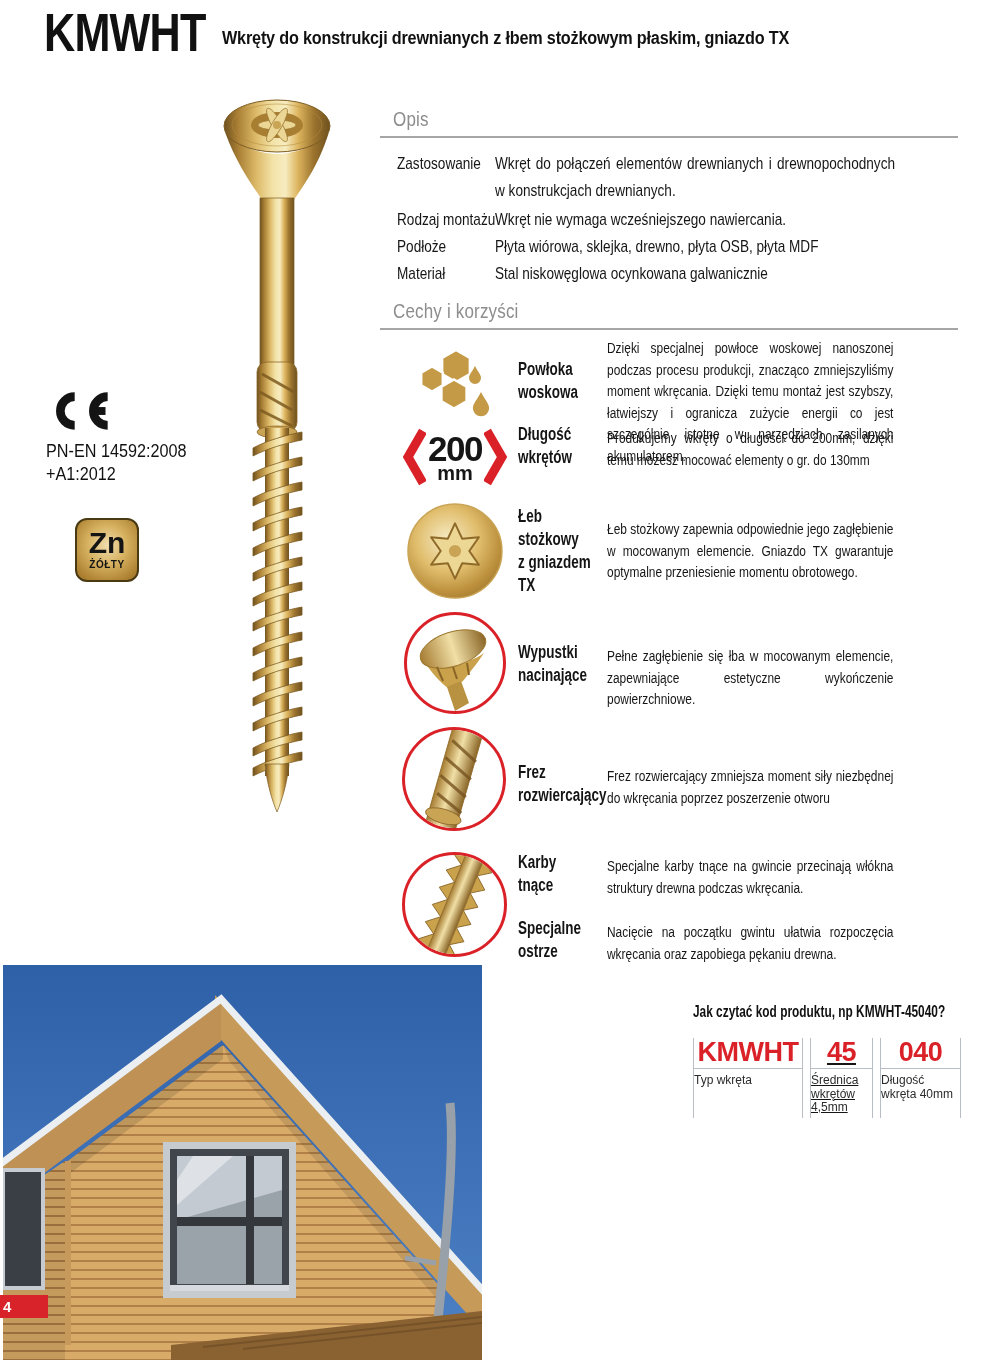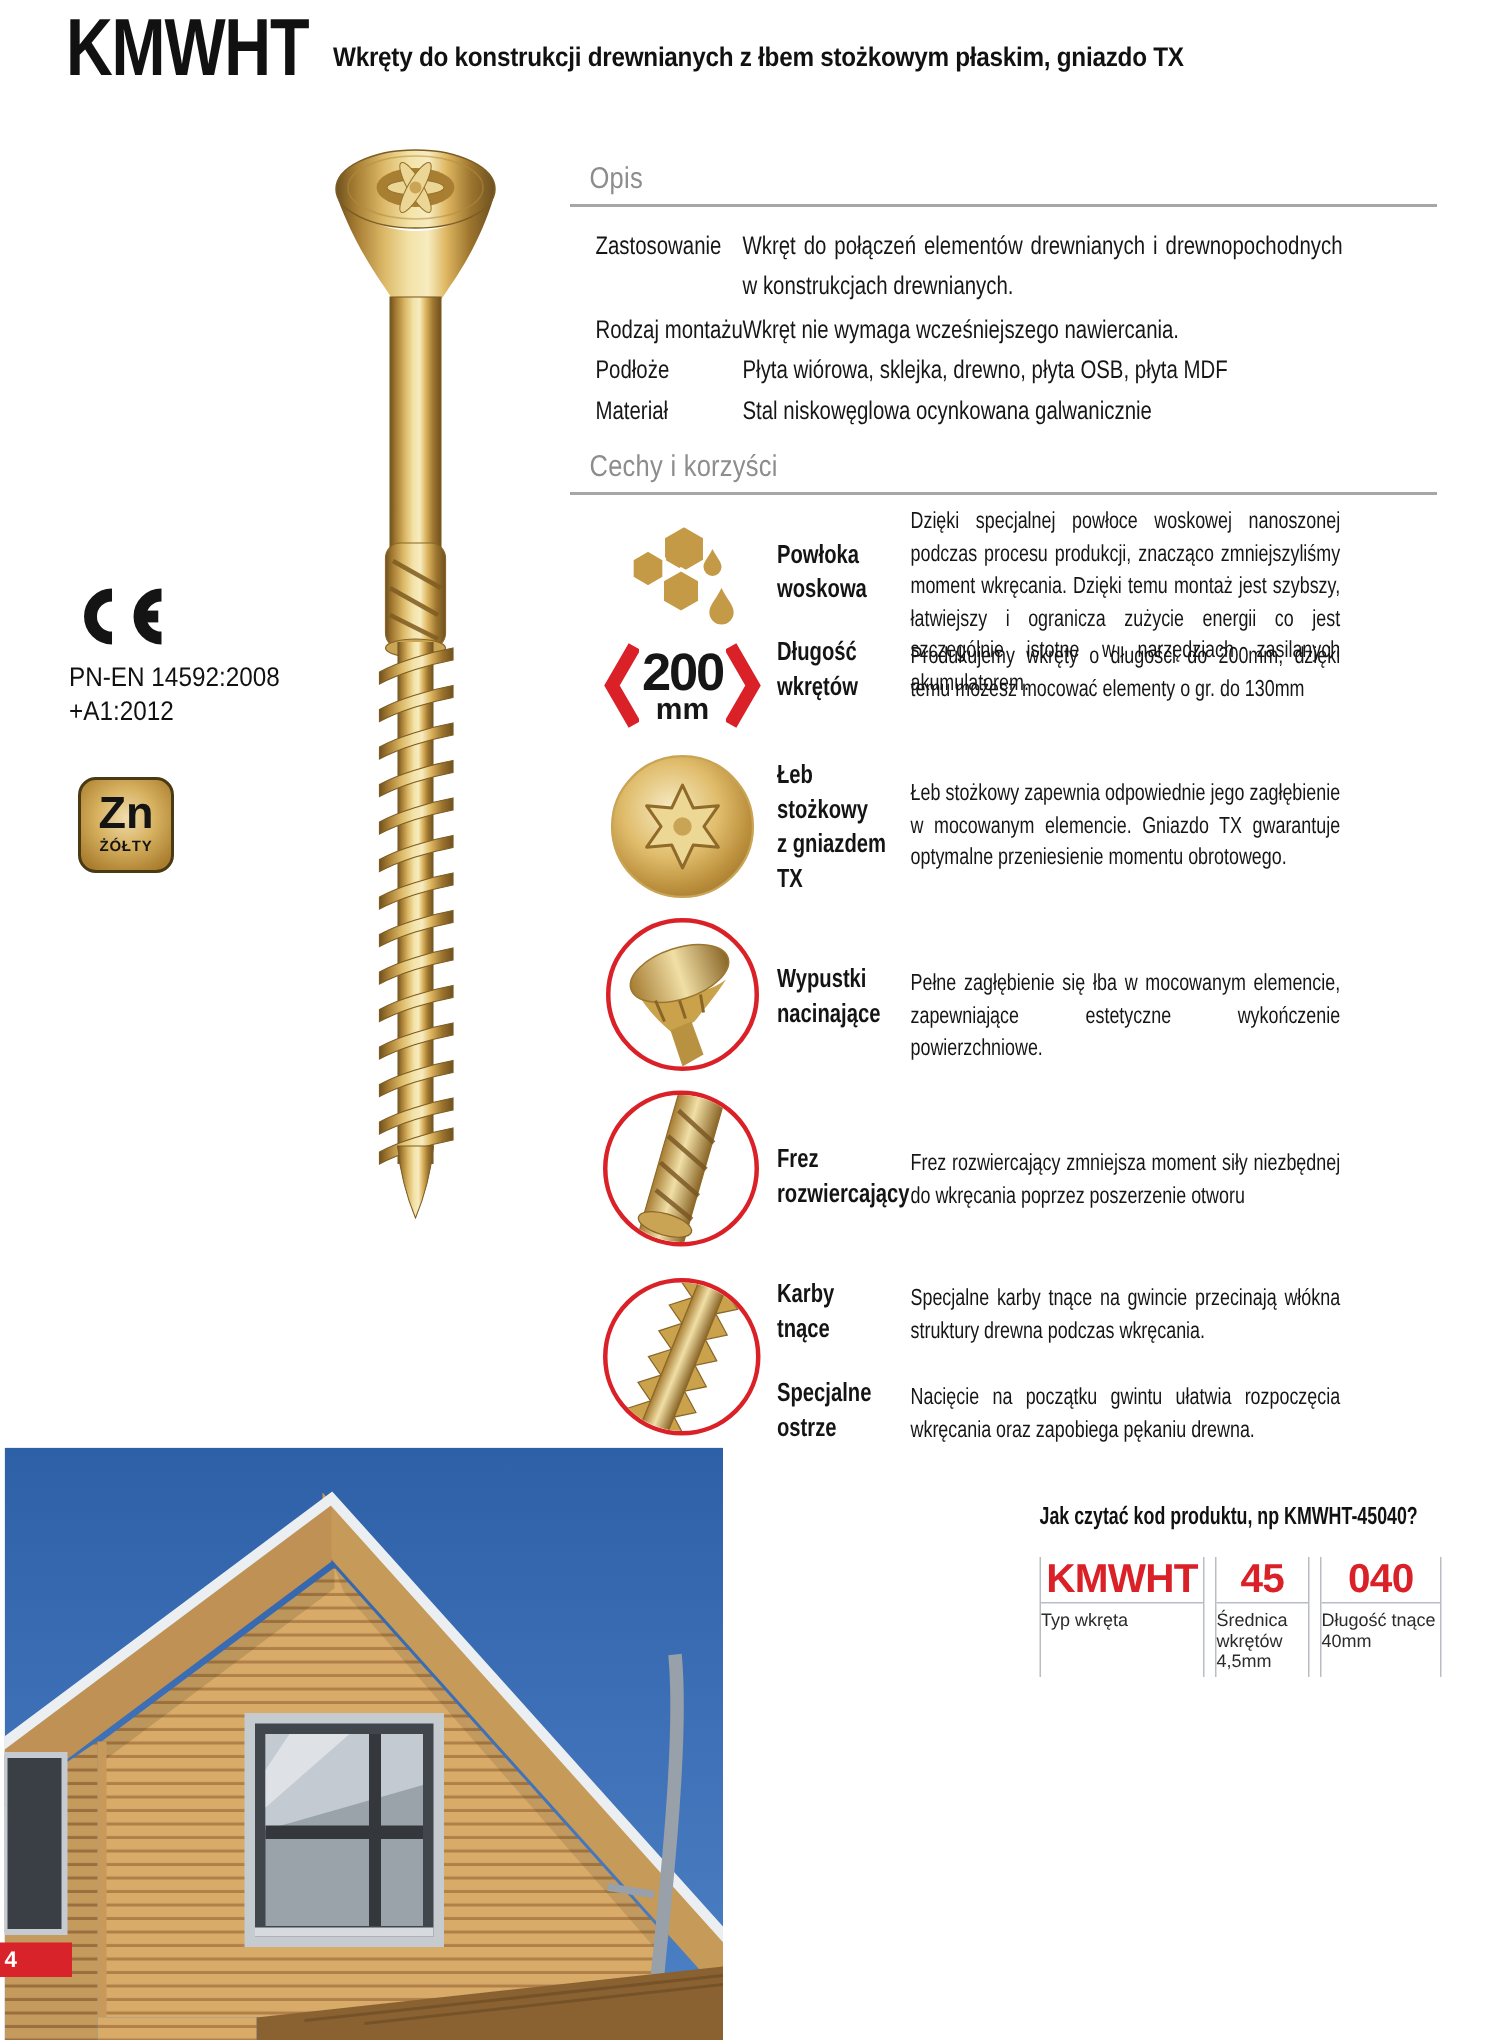--- a/index.html
+++ b/index.html
@@ -25,21 +25,21 @@
   .feat-label{font-size:17.5px;line-height:23px;font-weight:700;white-space:pre-line;color:#141414;}
   .feat-text{font-size:15.5px;line-height:21.6px;text-align:justify;color:#161616;}
 
   .red-circle{border:3px solid #da2128;border-radius:50%;background:#fff;overflow:hidden;box-sizing:border-box;}
 
   .len-icon{display:flex;align-items:center;}
   .len-num{font-size:35px;font-weight:800;line-height:31px;letter-spacing:-1.5px;color:#161616;text-align:center;}
   .len-unit{font-size:20px;font-weight:800;line-height:18px;color:#161616;text-align:center;}
 
   .zn-badge{width:64px;height:64px;border-radius:12px;border:2px solid #4a3a14;box-sizing:border-box;
-    background:radial-gradient(circle at 50% 42%,#f0dcae 0%,#d7b261 42%,#a87c2c 88%,#c19a4a 100%);text-align:center;}
+    background:radial-gradient(circle at 50% 42%,#f0dcae 0%,#d7b261 42%,#a87c2c 88%,#c19a4a 100%);text-align:center;margin-left:23px;}
   .zn-sym{font-size:30px;font-weight:800;line-height:32px;margin-top:7px;color:#141414;}
   .zn-lab{font-size:10px;font-weight:800;letter-spacing:.5px;color:#141414;}
 
   .norm-text{font-size:18px;line-height:23px;color:#111;}
 
   .code-heading{font-size:16.5px;font-weight:700;color:#111;white-space:nowrap;}
   .code-cell{top:36px;height:80px;border-left:1.5px solid #b9bec4;border-right:1.5px solid #b9bec4;box-sizing:border-box;}
   .code-val{height:30px;line-height:29px;text-align:center;color:#da2128;font-weight:800;font-size:27px;letter-spacing:-.5px;border-bottom:1.5px solid #b9bec4;}
   .code-desc{padding-top:5px;font-size:12px;line-height:13.5px;text-align:left;color:#2b2b2b;}
 
@@ -317,23 +317,23 @@
     <span>4</span>
   </div>
 
   <div class="abs" style="left:690px;top:1002px;width:270px;height:122px;">
     <div class="abs code-heading cx72" style="left:3px;top:0;width:345px;">Jak czytać kod produktu, np KMWHT-45040?</div>
 
     <div class="abs code-cell" style="left:3px;width:110px;">
       <div class="code-val">KMWHT</div>
       <div class="code-desc">Typ wkręta</div>
     </div>
-    <div class="abs code-cell" style="left:120px;width:63px;">
+    <div class="abs code-cell" style="left:120px;width:63px;text-decoration:underline;">
       <div class="code-val">45</div>
       <div class="code-desc">Średnica wkrętów 4,5mm</div>
     </div>
     <div class="abs code-cell" style="left:190px;width:81px;">
       <div class="code-val">040</div>
-      <div class="code-desc">Długość tnące 40mm</div>
+      <div class="code-desc">Długość wkręta 40mm</div>
     </div>
   </div>
 
 </div>
 
 </body></html>

